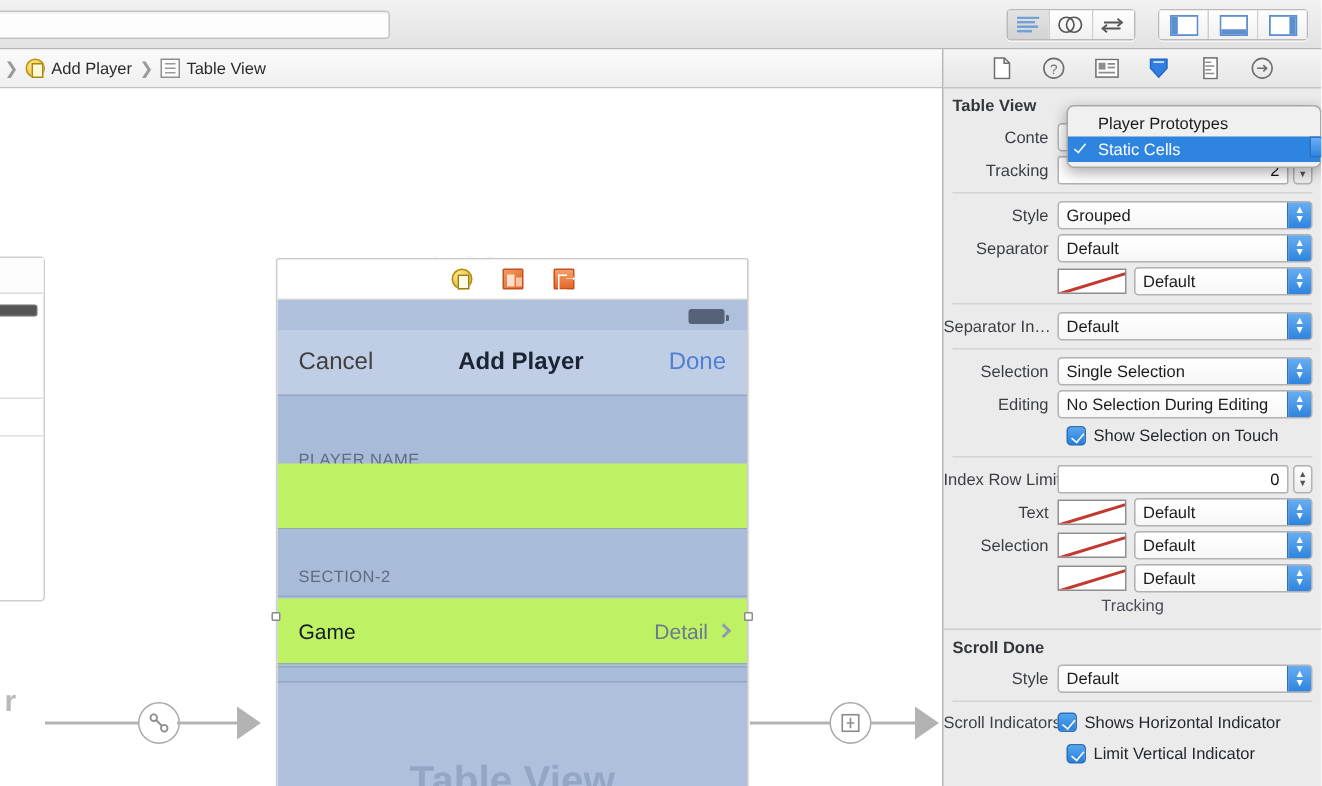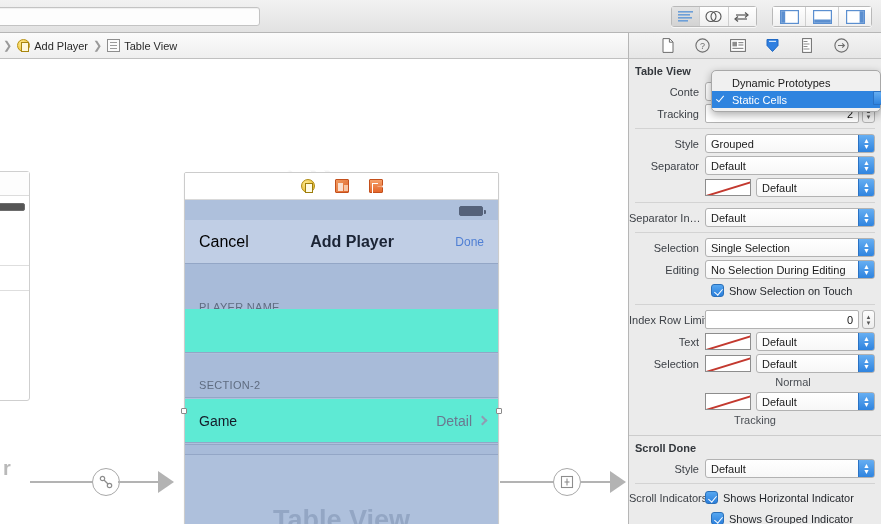--- a/index.html
+++ b/index.html
@@ -182,34 +182,34 @@
   .ios-battery::after{
     content:""; position:absolute; right:-4px; top:3px; width:2px; height:4px;
     background:#55627a; border-radius:0 1px 1px 0;
   }
   .navbar{
     position:absolute; left:0; top:20px; right:0; height:44px;
     background:rgba(214,224,240,.45);
     border-bottom:1px solid #93a6c6;
     display:flex; align-items:center; padding:0 14px;
   }
-  .nav-left{ font-size:16px; color:#000000; }
+  .nav-left{ font-size:16px; color:#404040; }
   .nav-title{ flex:1; text-align:center; font-size:16px; font-weight:bold; color:#1b2435; }
-  .nav-right{ font-size:12px; color:#4f7fd4; }
+  .nav-right{ font-size:16px; color:#4f7fd4; }
 
   .tv-header{
     position:absolute; left:0; right:0; height:56px;
     background:#a8bbd9;
     border-bottom:1px solid #93a6c6;
     display:flex; align-items:flex-end; padding:0 0 6px 14px;
   }
   .tv-header span{ font-size:11px; color:#5f6c80; letter-spacing:.3px; }
   .tv-cell{
     position:absolute; left:0; right:0; height:44px;
-    background:#5eead4;
+    background:#bef264;
     border-bottom:1px solid #93a6c6;
     display:flex; align-items:center; padding:0 12px 0 14px;
   }
   .tv-cell .ctitle{ font-size:14px; color:#151c29; flex:1; }
   .tv-cell .cdetail{ font-size:14px; color:#6b7890; margin-right:7px; }
   .chev{
     width:7px; height:7px; border-right:2px solid #8f9cb2; border-top:2px solid #8f9cb2;
     transform:rotate(45deg);
   }
   .tv-gap{
@@ -670,21 +670,20 @@
         <div class="lab">Selection</div>
         <div class="ctl">
           <span class="swatch"></span>
           <div class="popup">
             <span>Default</span>
             <span class="stepbox">▲<br>▼</span>
           </div>
         </div>
       </div>
 
-      <div class="sublabel" style="padding-left:76px;">Normal</div>
 
       <div class="row">
         <div class="lab"></div>
         <div class="ctl">
           <span class="swatch"></span>
           <div class="popup">
             <span>Default</span>
             <span class="stepbox">▲<br>▼</span>
           </div>
         </div>
@@ -708,28 +707,28 @@
 
       <div class="hr"></div>
 
       <div class="cbrow">
         <div class="lab">Scroll Indicators</div>
         <span class="cb"></span>
         <span class="cbtext">Shows Horizontal Indicator</span>
       </div>
       <div class="cbrow" style="padding-left:82px;">
         <span class="cb"></span>
-        <span class="cbtext">Shows Grouped Indicator</span>
+        <span class="cbtext">Limit Vertical Indicator</span>
       </div>
 
     </div>
 
     <div class="menu">
       <div class="mitem">
-        <span>Dynamic Prototypes</span>
+        <span>Player Prototypes</span>
       </div>
       <div class="mitem sel">
         <span class="tick"></span>
         <span>Static Cells</span>
       </div>
       <div class="menu-arrow"></div>
     </div>
   </div>
 </div>
 

